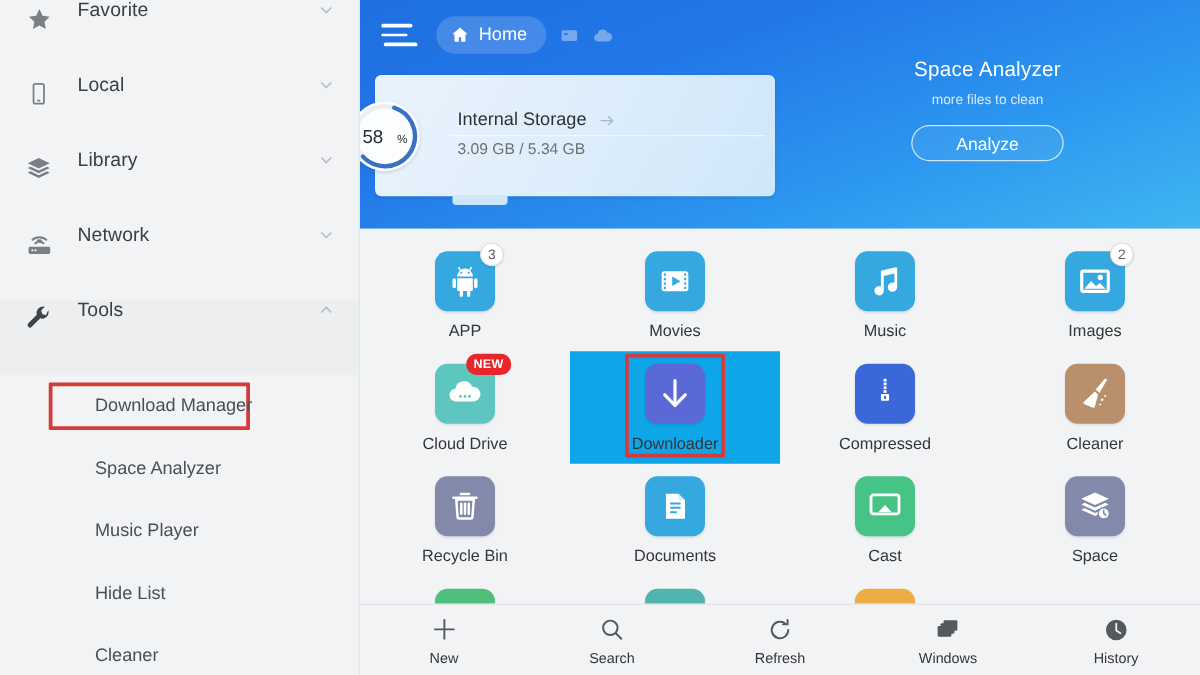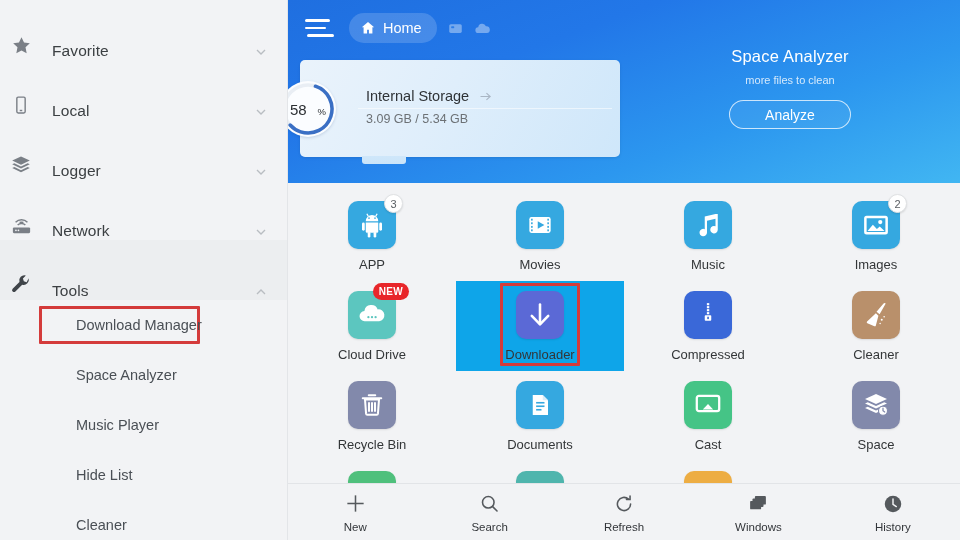--- a/index.html
+++ b/index.html
@@ -14,22 +14,22 @@
   
   #sidebar {
     width: 288px; height: 540px;
     background: #f2f3f5;
     position: relative;
     flex: 0 0 288px;
     border-right: 1px solid #e3e5e8;
   }
   .nav-group {
     height: 60px;
-    display: flex; align-items: flex-end;
-    padding: 0 18px 0 6px;
+    display: flex; align-items: flex-start;
+    padding: 0 18px 0 16px;
     position: relative;
   }
   .nav-group.active-group { background: #eceef0; }
   .ng-icon {
     width: 30px; height: 30px;
     display: flex; align-items: center; justify-content: center;
     flex: 0 0 30px;
     color: #7a7f86;
   }
   .ng-label {
@@ -278,21 +278,21 @@
     </div>
 
     <div class="nav-group">
       <span class="ng-icon">
         <svg width="22" height="22" viewBox="0 0 24 24" fill="currentColor">
             <path d="M12 2.6L2.4 7.2 12 11.8l9.6-4.6z"></path>
             <path d="M2.4 11.3l9.6 4.6 9.6-4.6-2.4-1.15L12 13.6 4.8 10.15z"></path>
             <path d="M2.4 15.4l9.6 4.6 9.6-4.6-2.4-1.15L12 17.7 4.8 14.25z"></path>
           </svg>
       </span>
-      <span class="ng-label">Logger</span>
+      <span class="ng-label">Library</span>
       <span class="chev">
         <svg width="16" height="16" viewBox="0 0 24 24" fill="none" stroke="currentColor" stroke-width="2">
             <path d="M6 9l6 6 6-6"></path>
           </svg>
       </span>
     </div>
 
     <div class="nav-group">
       <span class="ng-icon">
         <svg width="23" height="23" viewBox="0 0 24 24" fill="none" stroke="currentColor" stroke-width="1.5">

